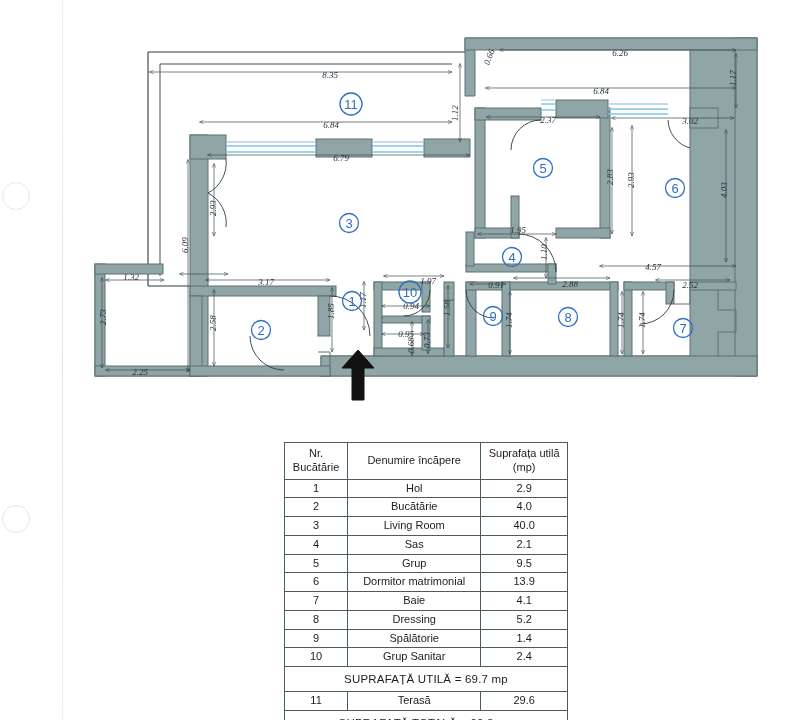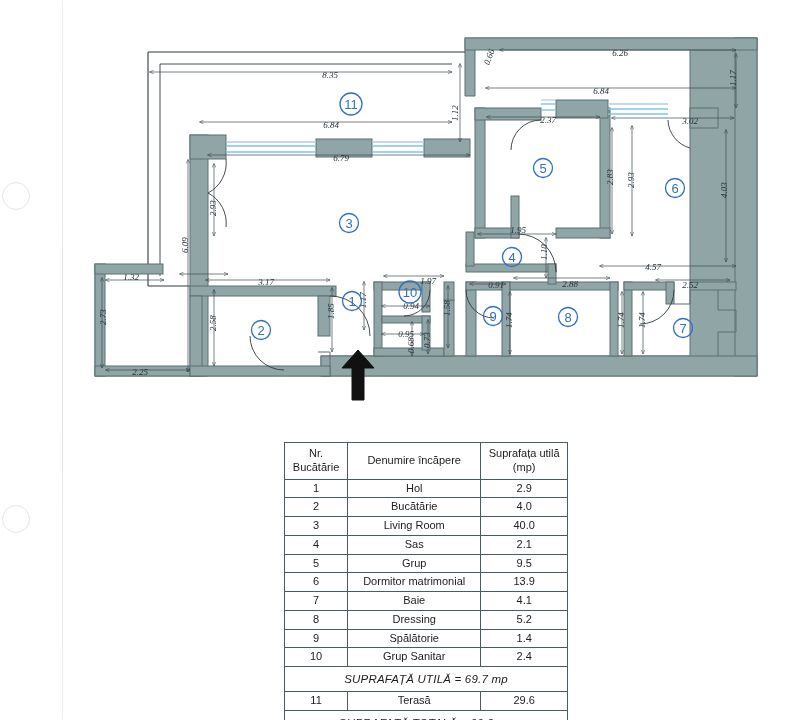--- a/index.html
+++ b/index.html
@@ -42,21 +42,21 @@
     font-weight:normal;
     line-height:1.25;
   }
   table.recap th{font-size:11px;padding:4px 3px;}
   th.c-nr{width:58px;}
   th.c-name{width:140px;}
   th.c-area{width:86px;margin-left:15px;}
   td.c-nr{width:58px;}
   td.c-name{width:140px;}
   td.c-area{width:86px;}
-  tr.total td{padding:5px 3px;font-size:11.5px;letter-spacing:.2px;font-style:italic;}
+  tr.total td{padding:5px 3px;font-size:11.5px;letter-spacing:.2px;}
   #built-area{
     position:absolute;left:0;top:282px;width:800px;
     text-align:center;
     font-size:15px;font-style:italic;font-weight:bold;color:#1a1a1a;
   }
   .dim-txt{font-family:"Liberation Serif",serif;font-style:italic;font-size:9px;fill:#26323a;}
   .roomnum{font-family:"Liberation Sans",sans-serif;font-size:13px;fill:#2f6fc4;text-anchor:middle;}
 </style>
 </head>
 <body>

